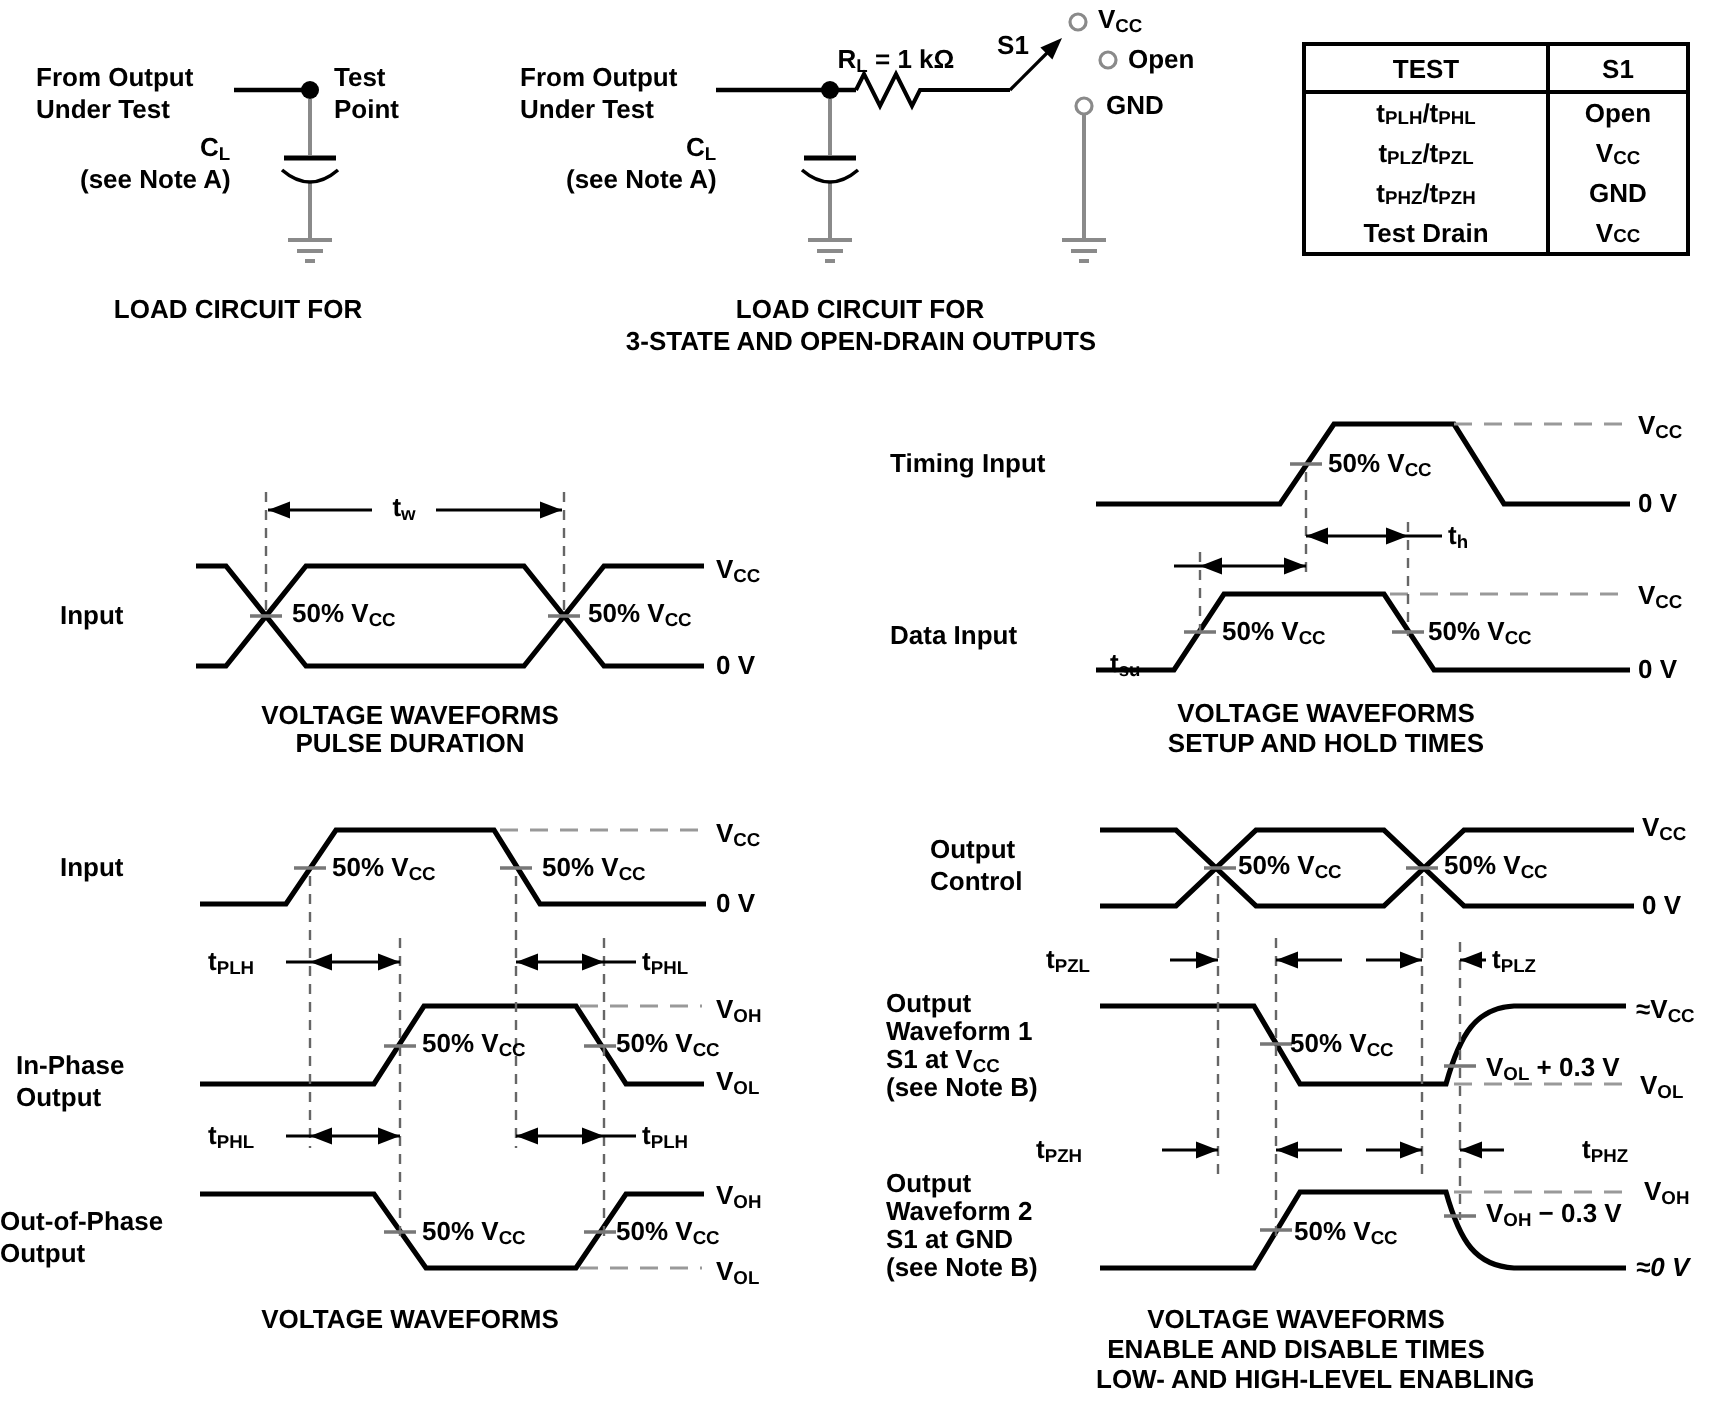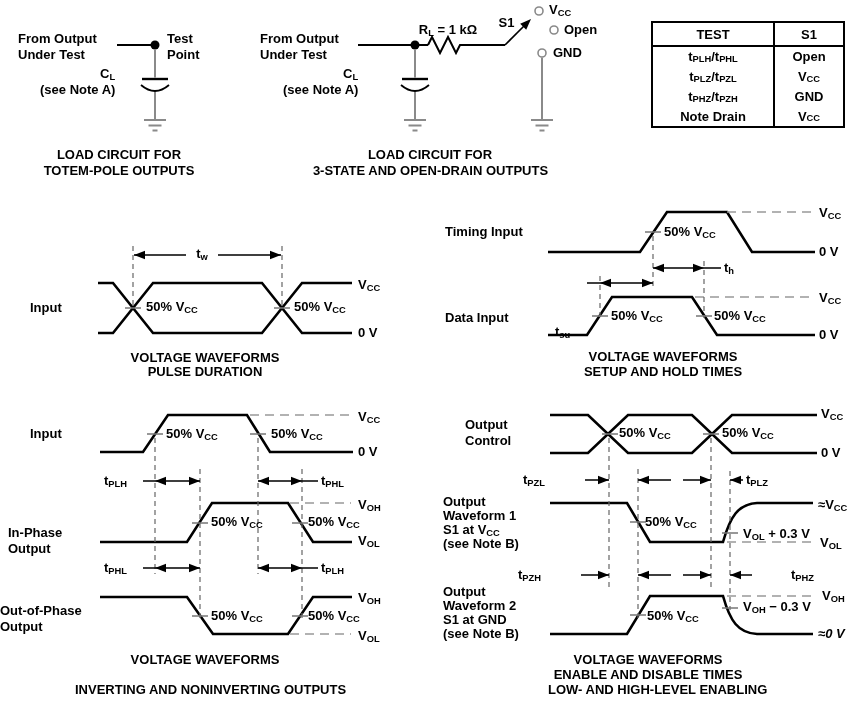--- a/index.html
+++ b/index.html
@@ -114,21 +114,20 @@
     <polygon points="711,575 700,570.8 700,579.2" fill="#000"></polygon>
     <polygon points="730,575 741,570.8 741,579.2" fill="#000"></polygon>
   </g>
 </svg>
 
 <div class="lb r" style="left:18px;top:31px;width:95px;">From Output<br>Under Test</div>
 <div class="lb" style="left:167px;top:31px;">Test<br>Point</div>
 <div class="lb r" style="left:100px;top:66px;width:37px;">C<sub>L</sub></div>
 <div class="lb r" style="left:40px;top:82px;width:97px;">(see Note A)</div>
 <div class="lb c" style="left:19px;top:147px;width:200px;">LOAD CIRCUIT FOR</div>
-<div class="lb c" style="left:19px;top:163px;width:200px;">TOTEM-POLE OUTPUTS</div>
 
 <div class="lb r" style="left:260px;top:31px;width:95px;">From Output<br>Under Test</div>
 <div class="lb c" style="left:398px;top:22px;width:100px;">R<sub>L</sub> = 1 kΩ</div>
 <div class="lb c" style="left:494px;top:15px;width:25px;">S1</div>
 <div class="lb" style="left:549px;top:2px;">V<sub>CC</sub></div>
 <div class="lb" style="left:564px;top:22px;">Open</div>
 <div class="lb" style="left:553px;top:45px;">GND</div>
 <div class="lb r" style="left:343px;top:66px;width:37px;">C<sub>L</sub></div>
 <div class="lb r" style="left:283px;top:82px;width:97px;">(see Note A)</div>
 <div class="lb c" style="left:330px;top:147px;width:200px;">LOAD CIRCUIT FOR</div>
@@ -145,21 +144,21 @@
   </div>
   <div class="pmt-tr">
     <div class="pmt-td pmt-c1">t<sub>PLZ</sub>/t<sub>PZL</sub></div>
     <div class="pmt-td pmt-c2">V<sub>CC</sub></div>
   </div>
   <div class="pmt-tr">
     <div class="pmt-td pmt-c1">t<sub>PHZ</sub>/t<sub>PZH</sub></div>
     <div class="pmt-td pmt-c2">GND</div>
   </div>
   <div class="pmt-tr">
-    <div class="pmt-td pmt-c1">Note Drain</div>
+    <div class="pmt-td pmt-c1">Test Drain</div>
     <div class="pmt-td pmt-c2">V<sub>CC</sub></div>
   </div>
 </div>
 
 <div class="lb r" style="left:30px;top:300px;width:58px;">Input</div>
 <div class="lb c" style="left:186px;top:246px;width:32px;">t<sub>w</sub></div>
 <div class="lb" style="left:146px;top:299px;">50% V<sub>CC</sub></div>
 <div class="lb" style="left:294px;top:299px;">50% V<sub>CC</sub></div>
 <div class="lb" style="left:358px;top:277px;">V<sub>CC</sub></div>
 <div class="lb" style="left:358px;top:325px;">0 V</div>
@@ -193,21 +192,20 @@
 <div class="lb" style="left:358px;top:497px;">V<sub>OH</sub></div>
 <div class="lb" style="left:358px;top:533px;">V<sub>OL</sub></div>
 <div class="lb r" style="left:104px;top:560px;width:36px;">t<sub>PHL</sub></div>
 <div class="lb" style="left:321px;top:560px;">t<sub>PLH</sub></div>
 <div class="lb r" style="left:0px;top:603px;width:88px;">Out-of-Phase<br>Output</div>
 <div class="lb" style="left:211px;top:608px;">50% V<sub>CC</sub></div>
 <div class="lb" style="left:308px;top:608px;">50% V<sub>CC</sub></div>
 <div class="lb" style="left:358px;top:590px;">V<sub>OH</sub></div>
 <div class="lb" style="left:358px;top:628px;">V<sub>OL</sub></div>
 <div class="lb c" style="left:75px;top:652px;width:260px;">VOLTAGE WAVEFORMS</div>
-<div class="lb c" style="left:75px;top:682px;width:260px;">INVERTING AND NONINVERTING OUTPUTS</div>
 
 <div class="lb r" style="left:465px;top:417px;width:80px;">Output<br>Control</div>
 <div class="lb" style="left:619px;top:425px;">50% V<sub>CC</sub></div>
 <div class="lb" style="left:722px;top:425px;">50% V<sub>CC</sub></div>
 <div class="lb" style="left:821px;top:406px;">V<sub>CC</sub></div>
 <div class="lb" style="left:821px;top:445px;">0 V</div>
 <div class="lb r" style="left:523px;top:472px;width:60px;">t<sub>PZL</sub></div>
 <div class="lb" style="left:746px;top:472px;">t<sub>PLZ</sub></div>
 <div class="lb r lh14" style="left:443px;top:495px;width:100px;">Output<br>Waveform 1<br>S1 at V<sub>CC</sub><br>(see Note B)</div>
 <div class="lb" style="left:645px;top:514px;">50% V<sub>CC</sub></div>

